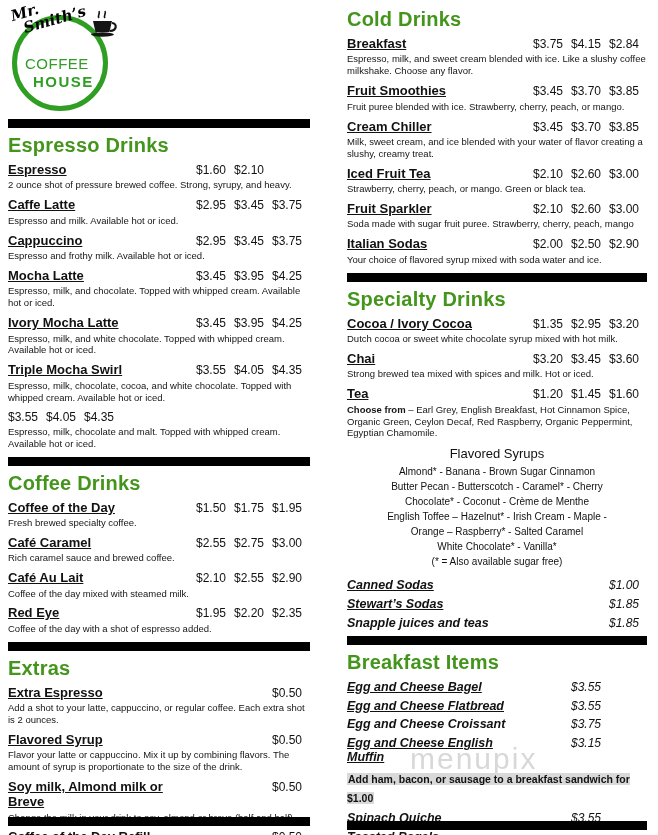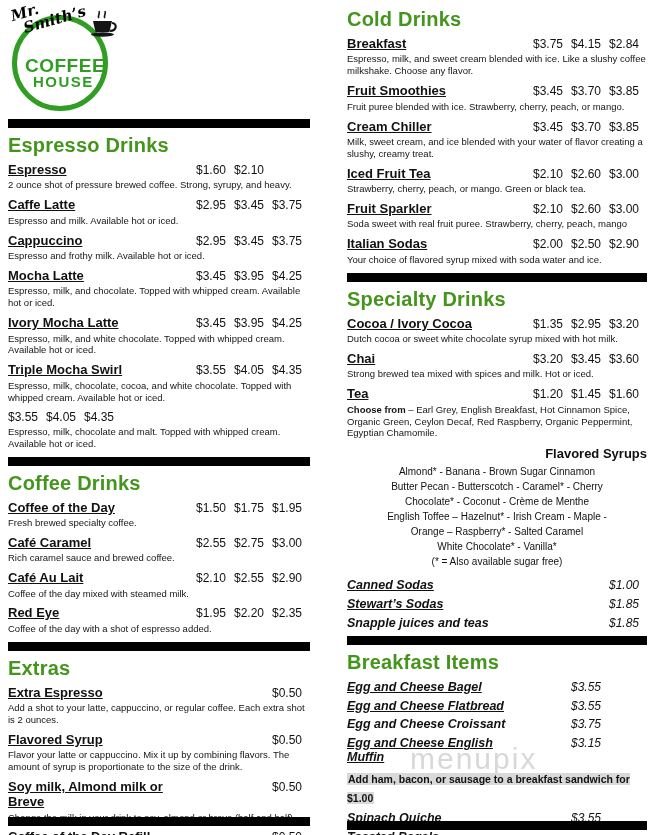--- a/index.html
+++ b/index.html
@@ -37,21 +37,21 @@
 
   .item { margin-bottom:7px; }
   .row  { display:flex; align-items:baseline; line-height:1.15; }
   .iname { flex:1; font-size:13px; font-weight:bold; text-decoration:underline; text-underline-offset:1px; }
   .iname.nou { text-decoration:none; }
   .price { flex:none; width:38px; font-size:12px; text-align:left; }
   .desc { font-size:9.5px; line-height:1.25; margin-top:1.5px; color:#151515; }
   .desc b { font-weight:bold; }
 
   .syrups { text-align:center; margin:7px 0 9px; }
-  .syrups-title { font-weight:bold; font-size:13px; margin-bottom:3px;text-align:right; }
+  .syrups-title { font-weight:normal; font-size:13px; margin-bottom:3px; }
   .syr-line { font-size:10px; line-height:1.5; }
 
   .crow { margin-bottom:4px;font-style:italic; }
   .plist .iname, .bitems .iname { font-size:12.5px; }
 
   .note { margin:2px 0 5px; }
   .note-text {
     background:var(--highlight-gray, #d9d9d9);
     font-weight:bold; font-size:10.5px; line-height:1.5; padding:0 1px;
   }
@@ -64,21 +64,21 @@
   }
   .logo-script {
     position:absolute; left:4px; top:-1px; transform:rotate(-16deg);
     font-family:"DejaVu Serif", serif; font-style:italic; font-weight:bold;
     font-size:15px; line-height:1; color:#000;
   }
   .logo-script .ls2 { margin-left:9px; }
   .logo-cup { position:absolute; left:76px; top:4px; }
   .logo-coffee {
     position:absolute; left:17px; top:55px;
-    color:var(--logo-green, #2f9e23); font-weight:bold; font-size:19px; letter-spacing:.5px;
+    color:var(--logo-green, #2f9e23); font-weight:normal; font-size:15px; letter-spacing:.5px;
   }
   .logo-house {
     position:absolute; left:25px; top:73px;
     color:var(--logo-green, #2f9e23); font-weight:bold; font-size:15px; letter-spacing:1.5px;
   }
 </style>
 </head>
 <body>
 
 <div class="page">
@@ -317,21 +317,21 @@
         <div class="desc">Strawberry, cherry, peach, or mango.  Green or black tea.</div>
       </div>
 
       <div class="item">
         <div class="row">
           <span class="iname">Fruit Sparkler</span>
           <span class="price">$2.10</span>
           <span class="price">$2.60</span>
           <span class="price">$3.00</span>
         </div>
-        <div class="desc">Soda sweet with real fruit puree.  Strawberry, cherry, peach, mango</div>
+        <div class="desc">Soda made with sugar fruit puree.  Strawberry, cherry, peach, mango</div>
       </div>
 
       <div class="item">
         <div class="row">
           <span class="iname">Italian Sodas</span>
           <span class="price">$2.00</span>
           <span class="price">$2.50</span>
           <span class="price">$2.90</span>
         </div>
         <div class="desc">Your choice of flavored syrup mixed with soda water and ice.</div>

